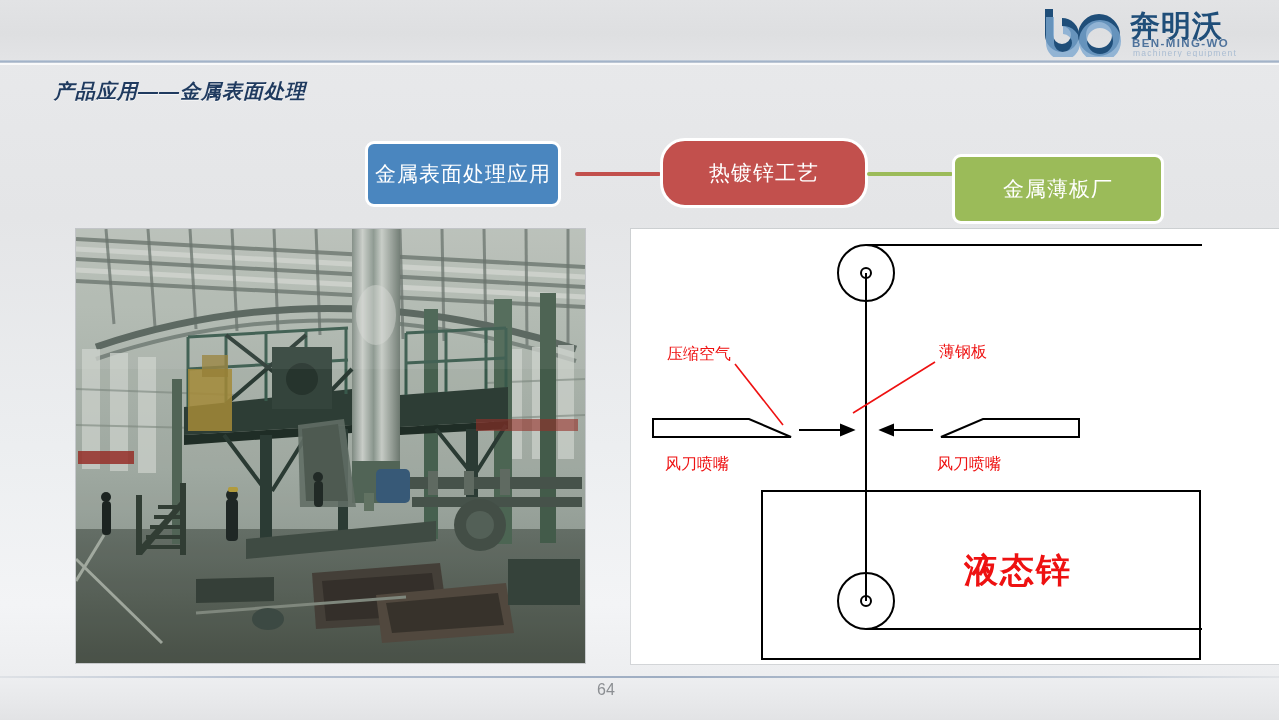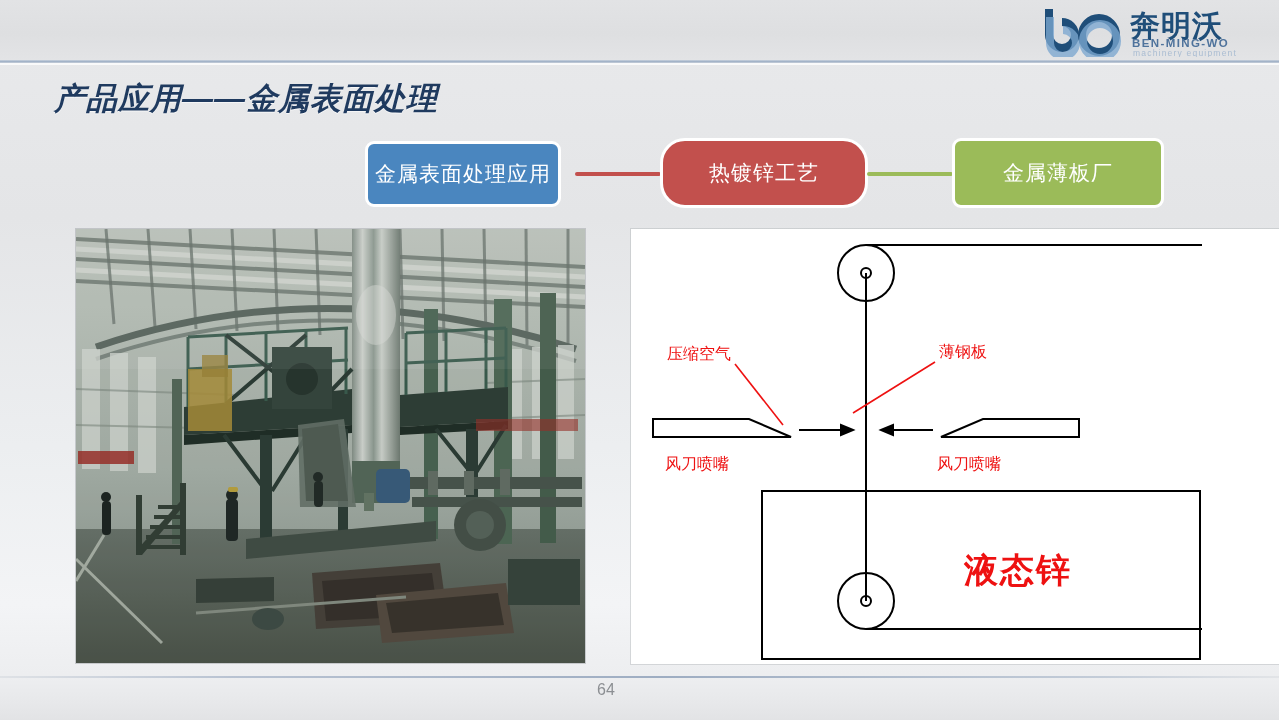--- a/index.html
+++ b/index.html
@@ -31,21 +31,21 @@
 
   
   .logo{
     position:absolute;right:14px;top:5px;width:228px;height:52px;text-align:center;
   }
   .logo svg{display:block;}
 
   
   .slide-title{
     position:absolute;left:54px;top:78px;
-    font-size:31px;font-weight:bold;font-style:italic;
+    font-size:20px;font-weight:bold;font-style:italic;
     color:#1f3a5f;letter-spacing:1px;
     white-space:nowrap;
     text-shadow:0 1px 0 rgba(255,255,255,.6);
   }
 
   
   .chain{position:absolute;left:0;top:0;width:1279px;height:720px;pointer-events:none;}
   .chain-box{
     position:absolute;
     border-radius:9px;
@@ -131,21 +131,21 @@
     </svg>
   </div>
 
   <div class="slide-title">产品应用——金属表面处理</div>
 
   <div class="chain">
     <div class="chain-box" id="box-blue" style="background: rgb(74, 134, 191);">金属表面处理应用</div>
     <div class="connector" id="conn-1" style="background: rgb(194, 80, 77);"></div>
     <div class="chain-box" id="box-red" style="background: rgb(194, 80, 77); border-radius: 25px;">热镀锌工艺</div>
     <div class="connector" id="conn-2" style="background: rgb(155, 187, 89);"></div>
-    <div class="chain-box" id="box-green" style="background: rgb(155, 187, 89);">金属薄板厂</div>
+    <div class="chain-box" id="box-green" style="background: rgb(155, 187, 89); margin-top: 16px;">金属薄板厂</div>
   </div>
 
   <div class="photo-frame">
     <svg width="509" height="434" viewBox="0 0 509 434" xmlns="http://www.w3.org/2000/svg">
       <defs>
         <linearGradient id="sky" x1="0" y1="0" x2="0" y2="1">
           <stop offset="0%" stop-color="#cfd6ce"></stop>
           <stop offset="55%" stop-color="#b3bdb5"></stop>
           <stop offset="100%" stop-color="#8d9790"></stop>
         </linearGradient>

